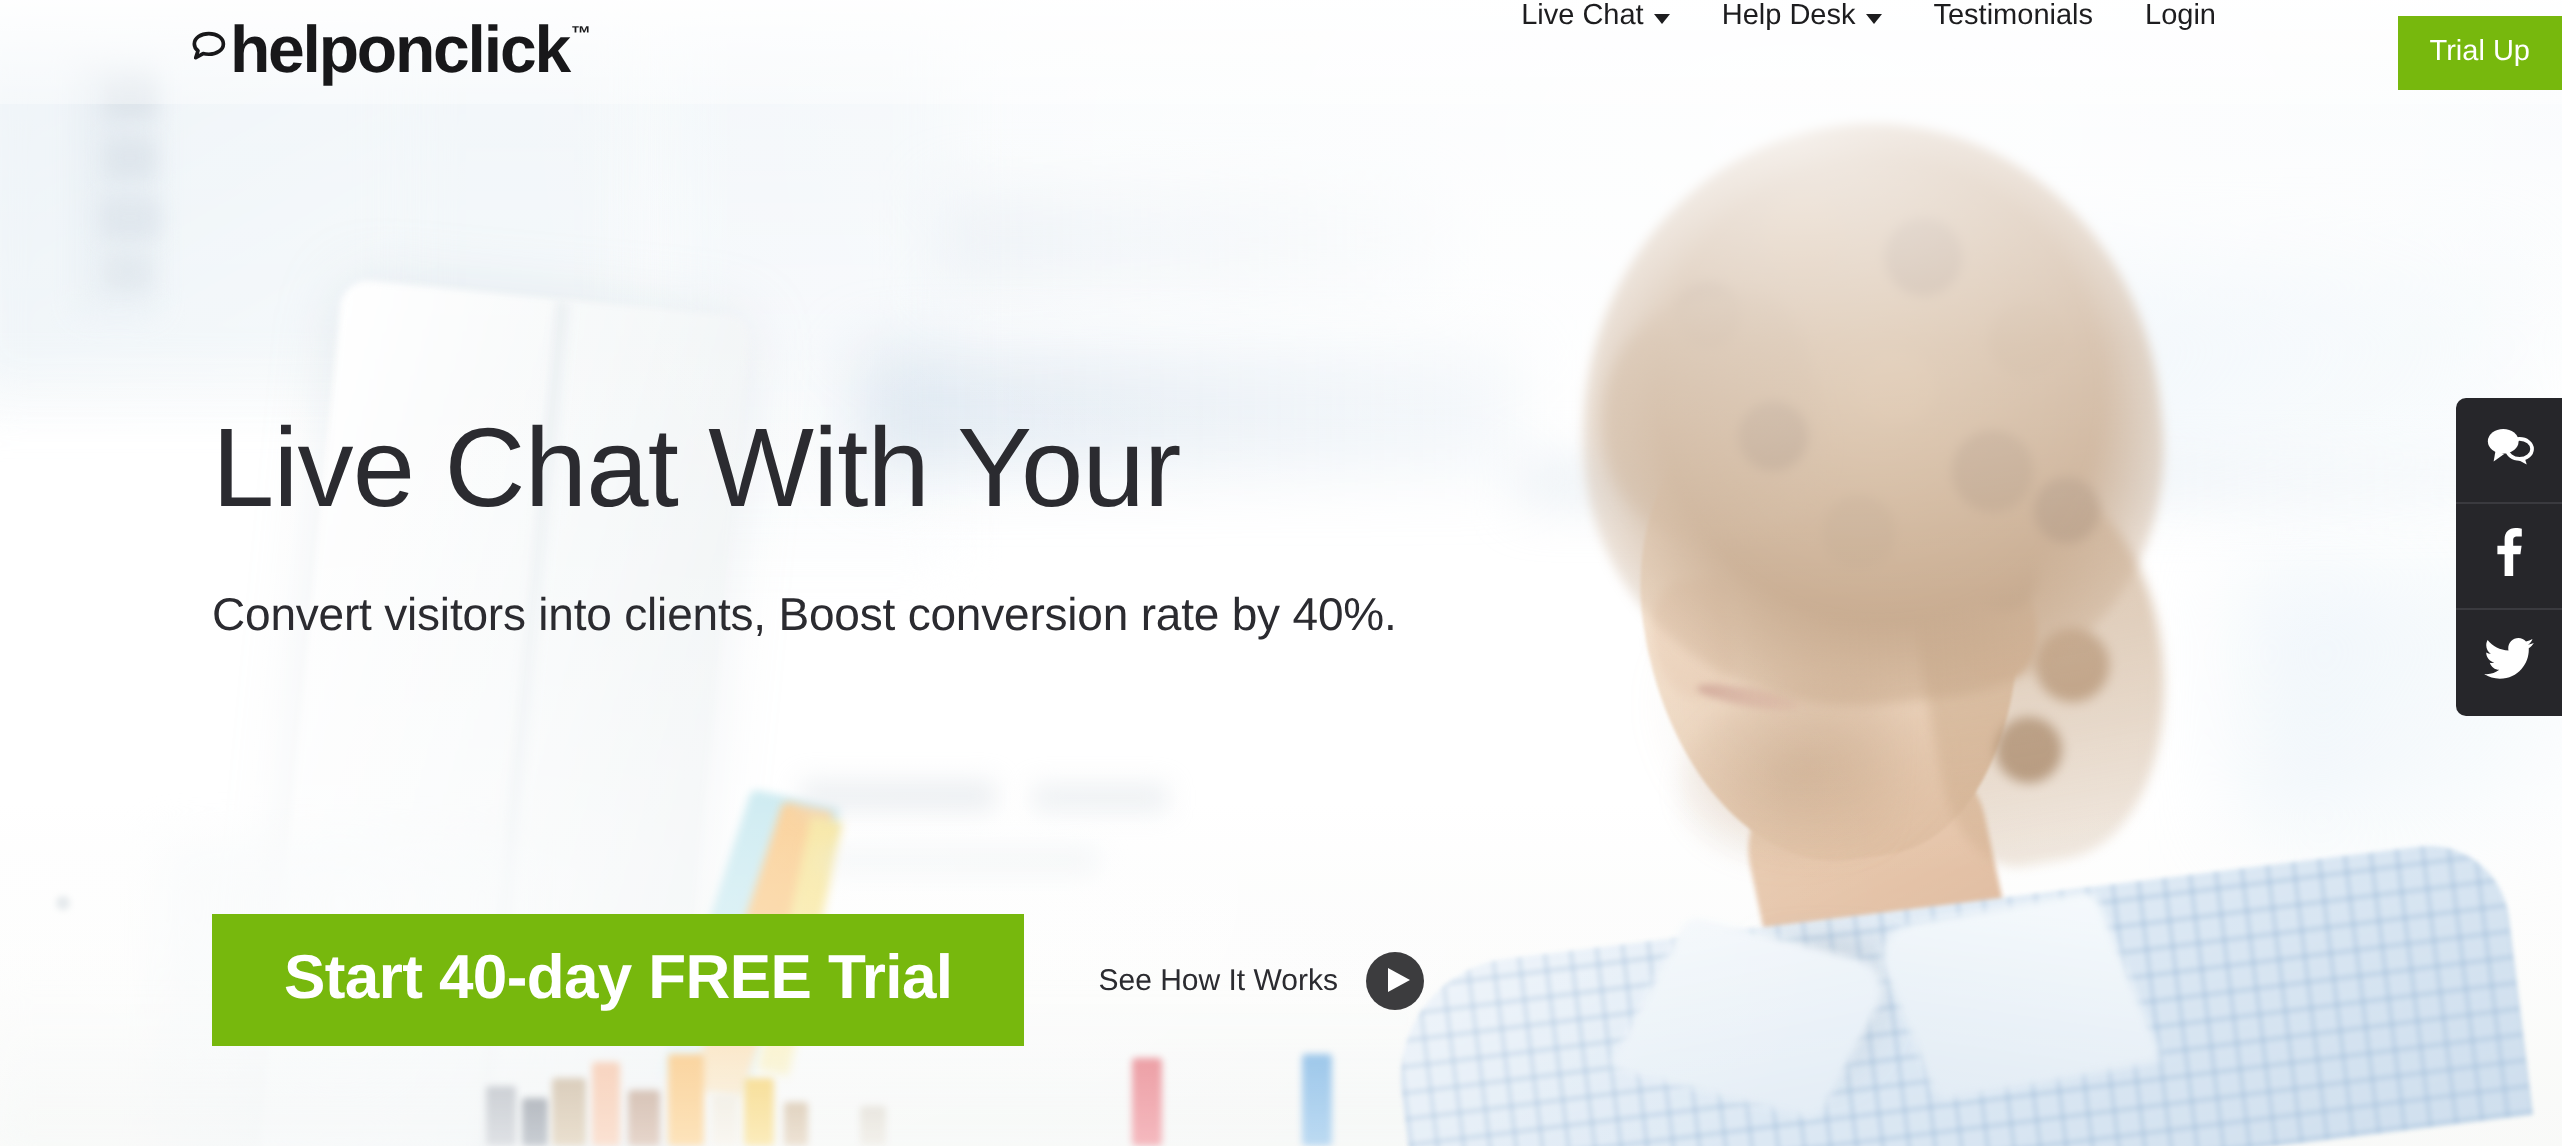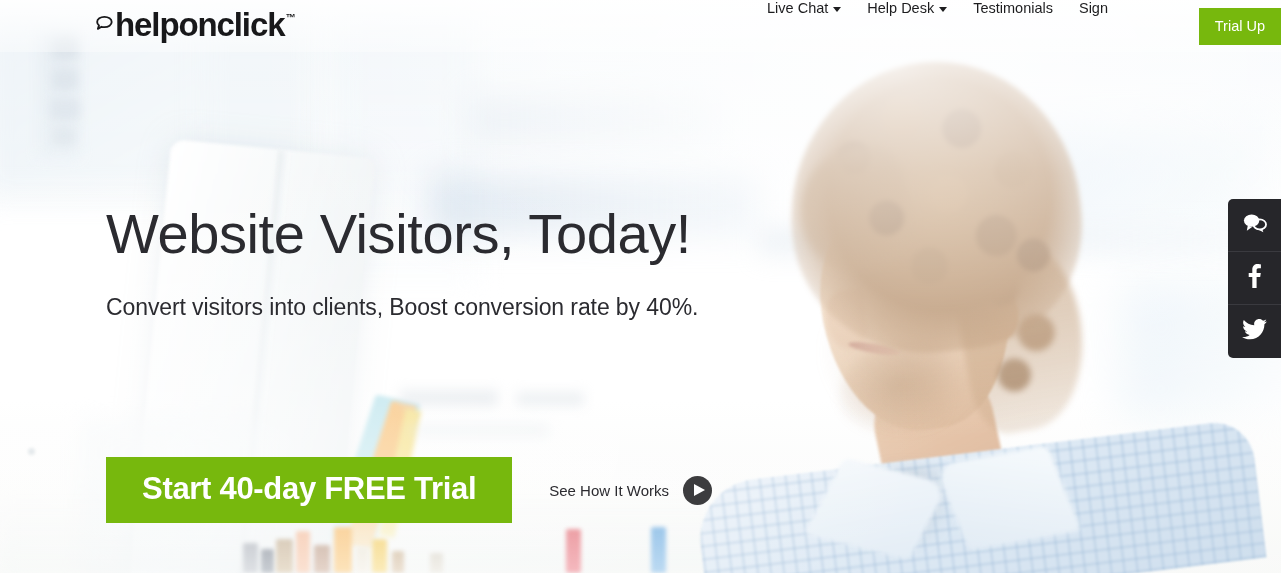--- a/index.html
+++ b/index.html
@@ -693,29 +693,29 @@
         <span class="caret"></span>
       </div>
       <div class="nav-item">
         <span>Help Desk</span>
         <span class="caret"></span>
       </div>
       <div class="nav-item">
         <span>Testimonials</span>
       </div>
       <div class="nav-item">
-        <span>Sign</span>
+        <span>Login</span>
       </div>
     </div>
 
     <div class="signup-btn">Trial Up</div>
   </div>
 
   <div class="hero-content">
-    <div class="headline">Website Visitors, Today!</div>
+    <div class="headline">Live Chat With Your</div>
     <div class="subheadline">Convert visitors into clients, Boost conversion rate by 40%.</div>
   </div>
 
   <div class="cta-row">
     <div class="trial-btn">Start 40-day FREE Trial</div>
     <div class="works-wrap">
       <span class="works-label">See How It Works</span>
       <span class="play-btn">
         <span class="play-tri"></span>
       </span>

